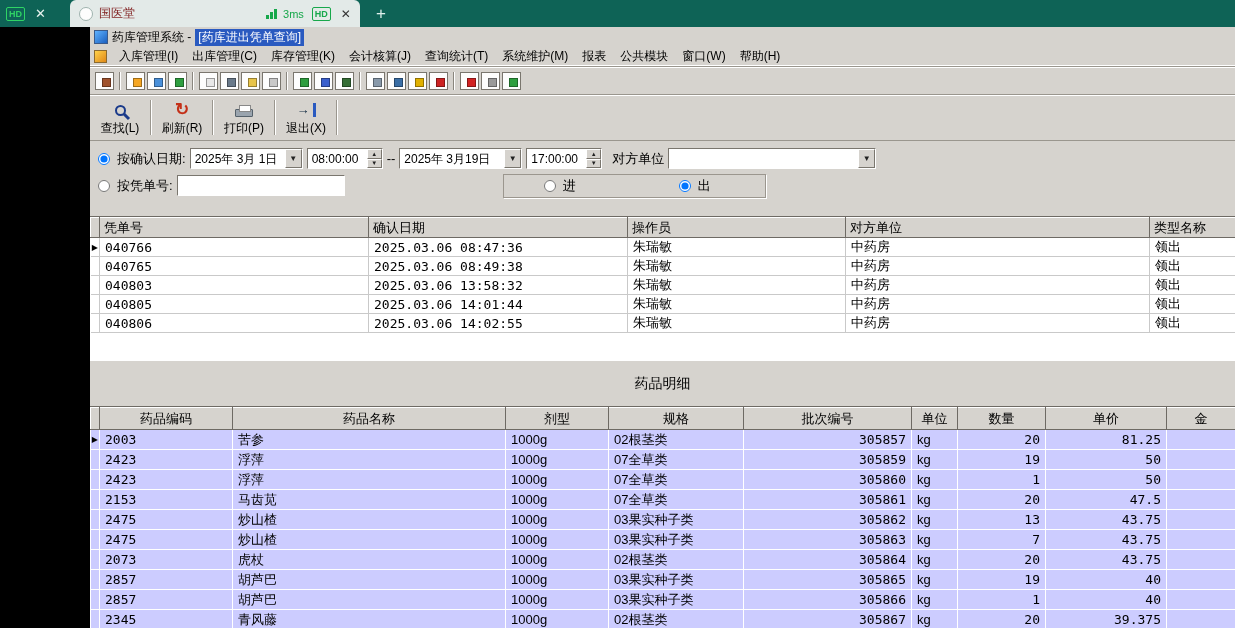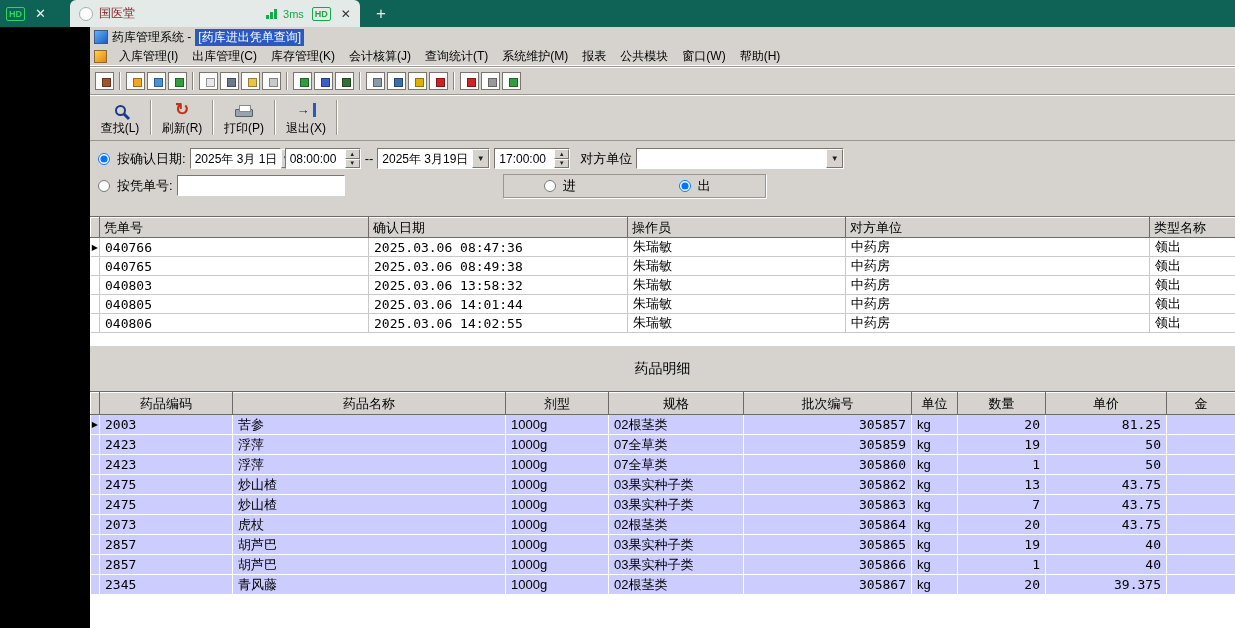--- a/index.html
+++ b/index.html
@@ -62,21 +62,21 @@
   .spin .updown{display:flex;flex-direction:column;width:15px}
   .spin .updown span{flex:1;background:#d6d3ce;border:1px solid;border-color:#fff #7a766e #7a766e #fff;font-size:6px;line-height:6px;display:flex;align-items:center;justify-content:center;color:#222}
   .tinput{background:#fff;border:1px solid;border-color:#7a766e #fff #fff #7a766e;height:21px;width:168px;font-size:12px;padding:0 4px;font-family:"Liberation Sans",sans-serif}
   .dirgroup{display:flex;align-items:center;height:24px;width:263px;border:1px solid #9b968e;box-shadow:1px 1px 0 #fff;padding-left:40px;gap:4px}
   .dirgap{width:95px}
   .combo.party{width:208px}
   .combo.party .val{flex:1}
 
   
   .gridwrap{background:#fff;overflow:hidden;border-top:1px solid #6e6a64}
-  .gridwrap.first{height:130px}
+  .gridwrap.first{height:145px}
   .gridwrap.second{flex:1}
   table{border-collapse:collapse;table-layout:fixed;width:1145px;font-size:13px}
   th{background:#d6d3ce;border:1px solid;border-color:#fff #6e6a64 #6e6a64 #fff;font-weight:normal;font-size:13px;overflow:hidden;white-space:nowrap}
   #grid1 th{height:20px;text-align:left;padding:0 4px}
   #grid2 th{height:22px;text-align:center;padding:0 2px}
   td{height:19px;padding:0 5px;overflow:hidden;white-space:nowrap}
   #grid2 td{height:20px}
   #grid1 td{border-right:1px solid #c9c9c9;border-bottom:1px solid #c9c9c9;background:#fff}
   #grid2 td{border-right:1px solid #fff;border-bottom:1px solid #fff;background:#ccccff}
   td.sel{background:#d6d3ce;border-right:1px solid #6e6a64;border-bottom:1px solid #b5b1aa;padding:0;text-align:center;font-size:8px;color:#000}
@@ -223,33 +223,33 @@
           </span>
         <span class="lbl">退出(X)</span>
       </button>
       <span class="asep"></span>
     </div>
 
     <div class="filters">
       <div class="frow">
         <input type="radio" name="filtermode" checked="" style="">
         <span class="flabel">按确认日期:</span>
-        <span class="combo" style="width:91px">
+        <span class="combo" style="width:113px">
           <span class="val" style="flex:1">2025年 3月 1日</span>
           <span class="drop">▼</span>
         </span>
         <span class="spin" style="width:76px">
           <span class="val" style="flex:1">08:00:00</span>
           <span class="updown">
             <span>▲</span>
             <span>▼</span>
           </span>
         </span>
         <span class="flabel">--</span>
-        <span class="combo" style="width:113px">
+        <span class="combo" style="width:123px">
           <span class="val" style="flex:1">2025年 3月19日</span>
           <span class="drop">▼</span>
         </span>
         <span class="spin" style="width:76px">
           <span class="val" style="flex:1">17:00:00</span>
           <span class="updown">
             <span>▲</span>
             <span>▼</span>
           </span>
         </span>
@@ -402,20 +402,32 @@
               <td>1000g</td>
               <td>07全草类</td>
               <td>305860</td>
               <td>kg</td>
               <td>1</td>
               <td>50</td>
               <td></td>
             </tr>
             <tr>
               <td class="sel"></td>
+              <td>2153</td>
+              <td>马齿苋</td>
+              <td>1000g</td>
+              <td>07全草类</td>
+              <td>305861</td>
+              <td>kg</td>
+              <td>20</td>
+              <td>47.5</td>
+              <td></td>
+            </tr>
+            <tr>
+              <td class="sel"></td>
               <td>2475</td>
               <td>炒山楂</td>
               <td>1000g</td>
               <td>03果实种子类</td>
               <td>305862</td>
               <td>kg</td>
               <td>13</td>
               <td>43.75</td>
               <td></td>
             </tr>

